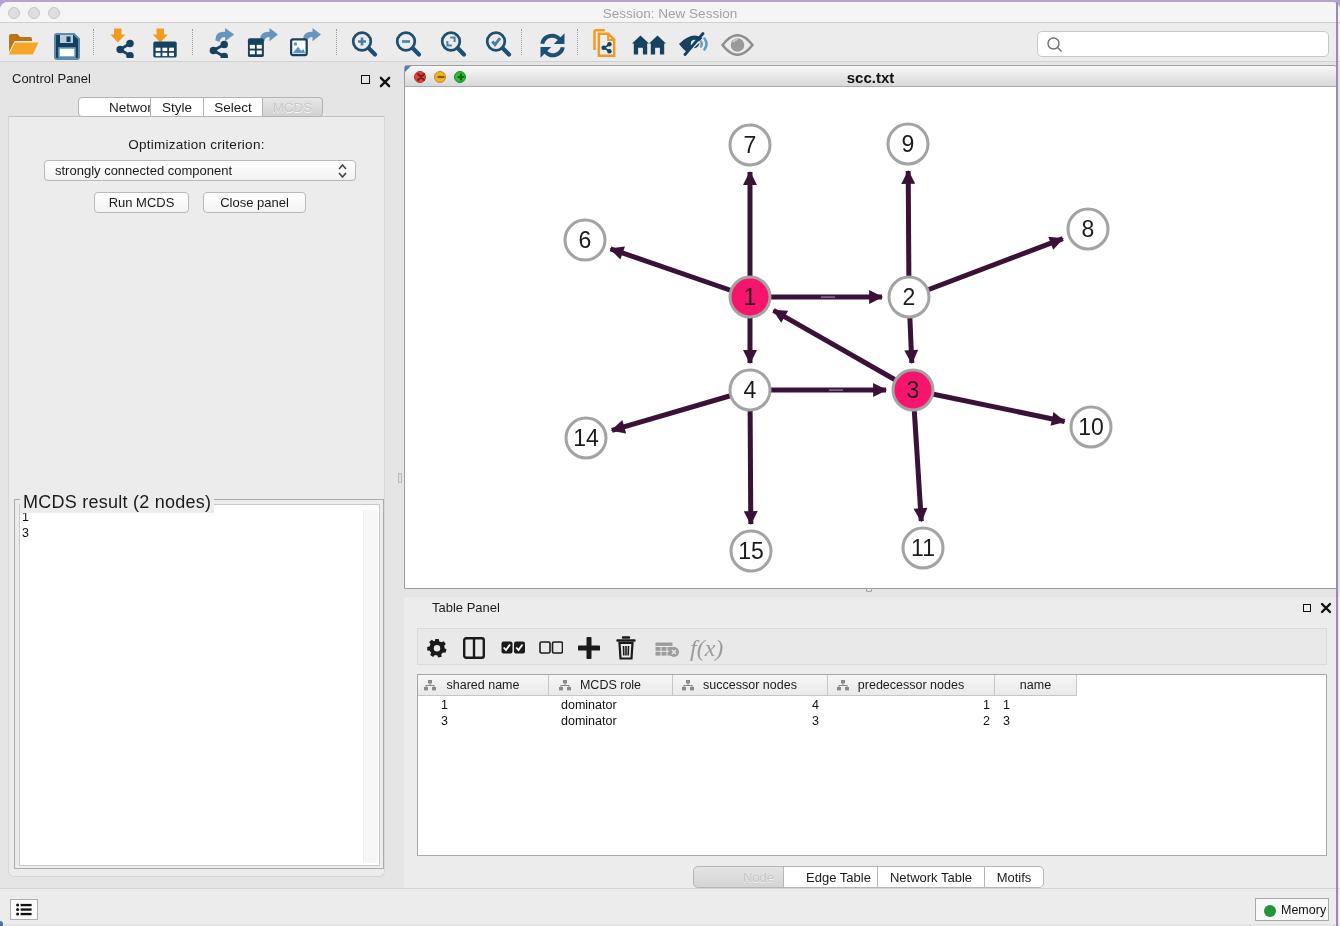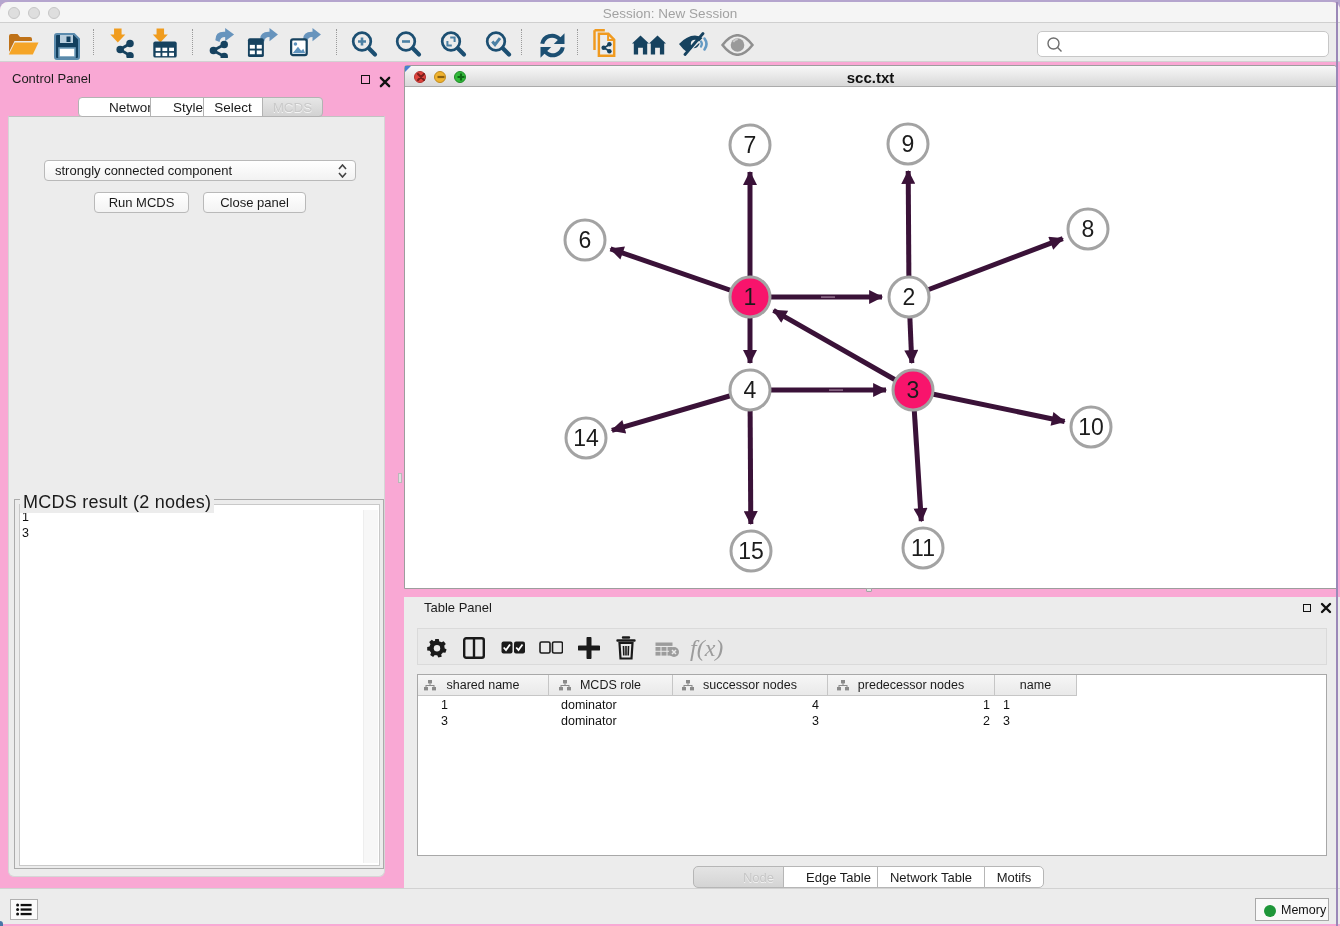--- a/index.html
+++ b/index.html
@@ -1,20 +1,20 @@
 <!DOCTYPE html>
 <html><head>
 <meta charset="utf-8">
 <style>
 * { margin:0; padding:0; box-sizing:border-box; }
 html,body { width:1340px; height:926px; overflow:hidden; }
 body { font-family:"Liberation Sans", sans-serif; background:#b5a5ce; position:relative; }
 .abs { position:absolute; }
 
-#win { position:absolute; left:0; top:2px; width:1340px; height:924px; background:#f9a8d4; border-radius:8px 8px 0 0; }
+#win { position:absolute; left:0; top:2px; width:1340px; height:924px; background:#e5e5e5; border-radius:8px 8px 0 0; }
 #titlebar { position:absolute; left:0; top:0; width:1340px; height:21px; background:#f5f5f5; border-radius:8px 8px 0 0; border-bottom:1px solid #cfcfcf; }
 #titlebar .tl { position:absolute; top:4.5px; width:12px; height:12px; border-radius:50%; background:#dedede; border:1px solid #c6c6c6; }
 #title-text { position:absolute; top:4px; width:100%; text-align:center; font-size:13.5px; color:#a2a2a2; }
 #toolbar { position:absolute; left:0; top:21px; width:1340px; height:39px; background:#ececec; border-bottom:1px solid #d2d2d2; }
 .tsep { position:absolute; top:6px; height:26px; width:0; border-left:1px dotted #9a9a9a; }
 .ticon { position:absolute; top:0; }
 #searchbox { position:absolute; left:1037px; top:8px; width:292px; height:26px; background:#fff; border:1px solid #c7c7c7; border-radius:5px; }
 
 #cp-title { position:absolute; left:12px; top:69px; font-size:13px; color:#1c1c1c; }
 #cp-max { position:absolute; left:361px; top:73px; width:9px; height:9px; border:1.5px solid #111; }
@@ -28,21 +28,21 @@
 #grpbox-label { position:absolute; left:20px; top:490px; background:#ececec; padding:0 3px; font-size:18px; letter-spacing:0.25px; color:#1b1b1b; }
 #grp-white { position:absolute; left:19px; top:502px; width:361px; height:362px; background:#fff; border:1px solid #c9c9c9; font-size:12.5px; color:#111; line-height:16px; padding:4px 0 0 2px; }
 #grp-scroll { position:absolute; left:343px; top:5px; width:15px; height:353px; background:#f7f7f7; border-left:1px solid #eeeeee; }
 
 #net-win { position:absolute; left:404px; top:63px; width:933px; height:524px; border:1px solid #9d9d9d; border-radius:3px 3px 0 0; background:#fff; }
 #net-title { position:absolute; left:0; top:0; width:100%; height:21px; background:linear-gradient(#f8f8f8,#d8d8d8); border-bottom:1px solid #ababab; border-radius:3px 3px 0 0; }
 #net-title .t { position:absolute; width:100%; text-align:center; top:3px; font-size:15px; font-weight:bold; color:#111; }
 .tl2 { position:absolute; top:4.5px; width:12px; height:12px; border-radius:50%; }
 
 #tp { position:absolute; left:404px; top:595px; width:936px; height:296px; background:#ececec; }
-#tp-title { position:absolute; left:20px; top:3px; font-size:13px; color:#1c1c1c; }
+#tp-title { position:absolute; left:28px; top:3px; font-size:13px; color:#1c1c1c; }
 #tp-max { position:absolute; left:899px; top:7px; width:8px; height:8px; border:1.5px solid #111; }
 #tp-toolbar { position:absolute; left:13px; top:31px; width:910px; height:37px; background:#e9e9e9; border:1px solid #dadada; }
 #tp-table { position:absolute; left:13px; top:77px; width:910px; height:182px; background:#fff; border:1px solid #a8a8a8; }
 .th { position:absolute; top:0; height:21px; background:linear-gradient(#f6f6f6,#e9e9e9); border-right:1px solid #c6c6c6; border-bottom:1px solid #c6c6c6; font-size:12.5px; color:#1b1b1b; text-align:center; line-height:20px; }
 .td { position:absolute; font-size:12.5px; color:#111; height:16px; line-height:16px; }
 #tp-tabs { position:absolute; left:289px; top:269px; height:22px; }
 .tptab { position:absolute; top:0; height:22px; background:#fff; border:1px solid #b6b6b6; font-size:13px; color:#1a1a1a; text-align:center; line-height:21px; }
 
 #statusbar { position:absolute; left:0; top:886px; width:1340px; height:36px; background:#ececec; border-top:1px solid #d2d2d2; }
 #sb-btn { position:absolute; left:10px; top:10px; width:28px; height:21px; background:#fbfbfb; border:1px solid #b0b0b0; }
@@ -205,24 +205,25 @@
   </div>
 
   <div id="cp-title">Control Panel</div>
   <div id="cp-max"></div>
   <svg class="abs" style="left:379px;top:74px;" width="12" height="12" viewBox="0 0 13 13">
       <path d="M2 2 L11 11 M11 2 L2 11" stroke="#111" stroke-width="2.5" stroke-linecap="round"></path>
     </svg>
   <div id="cp-panel"></div>
   <div id="cp-tabs">
     <div class="cptab" style="left:0; width:73px; border-radius:4px 0 0 4px;padding-left:30px;">Network</div>
-    <div class="cptab" style="left:72px; width:54px;text-align:right;">Style</div>
+    <div class="cptab" style="left:72px; width:54px;">Style</div>
     <div class="cptab" style="left:125px; width:60px;">Select</div>
     <div class="cptab" style="left:184px; width:61px; background:linear-gradient(#e6e6e6,#d2d2d2); color:#c9c9c9; text-shadow:0 1px 0 #f5f5f5; border-radius:0 4px 4px 0;">MCDS</div>
   </div>
+  <div id="opt-label">Optimization criterion:</div>
   <div id="combo">strongly connected component
     <svg width="9" height="14" style="position:absolute; right:8px; top:3px;" viewBox="0 0 9 14">
         <path d="M1 5 L4.5 1 L8 5" fill="none" stroke="#444" stroke-width="1.6"></path>
         <path d="M1 9 L4.5 13 L8 9" fill="none" stroke="#444" stroke-width="1.6"></path>
       </svg>
   </div>
   <div class="btn" style="left:94px; width:95px;">Run MCDS</div>
   <div class="btn" style="left:203px; width:103px;">Close panel</div>
   <div id="grpbox"></div>
   <div id="grp-white">1<br>3<div id="grp-scroll"></div></div>

